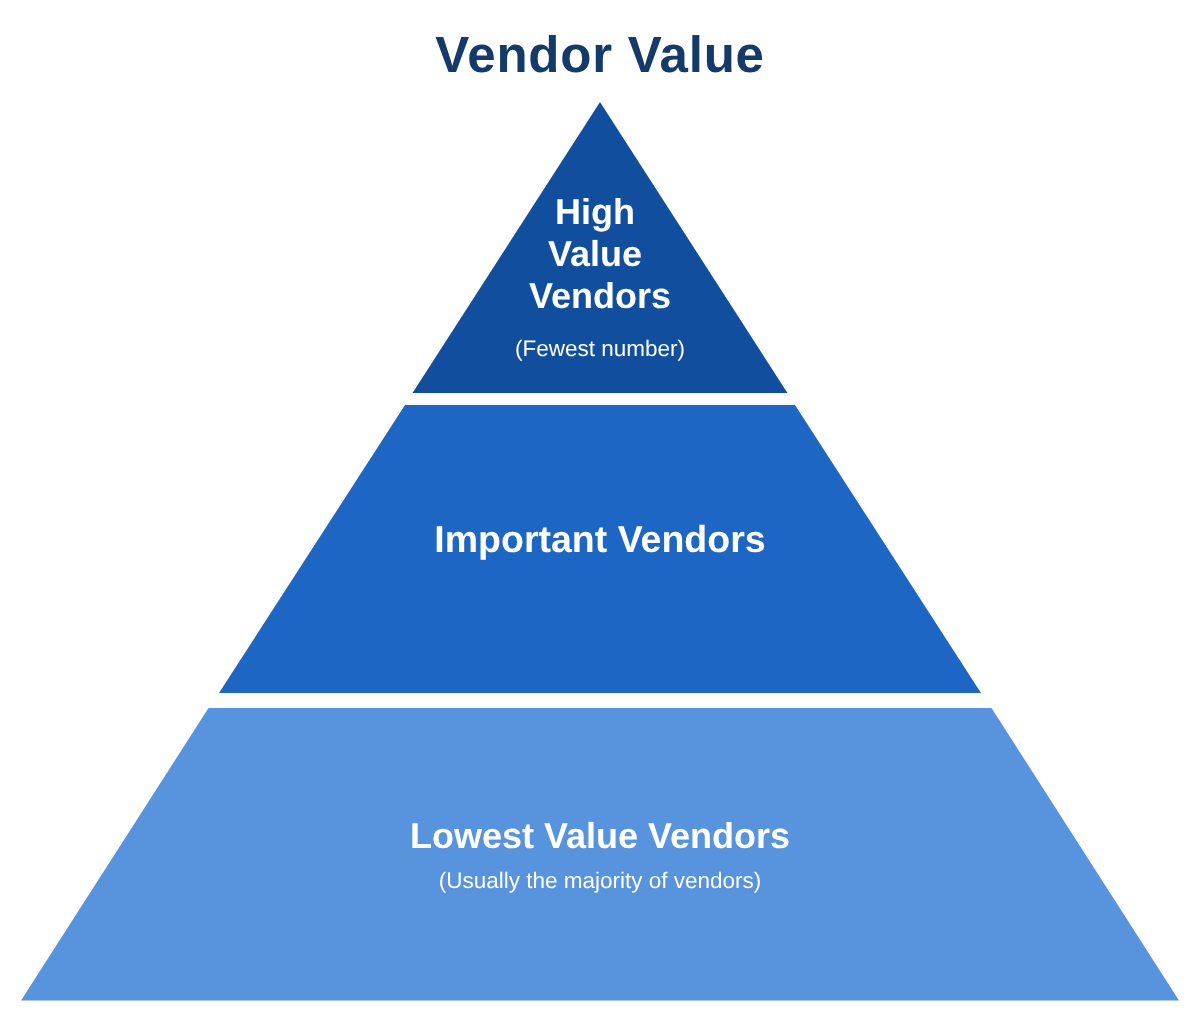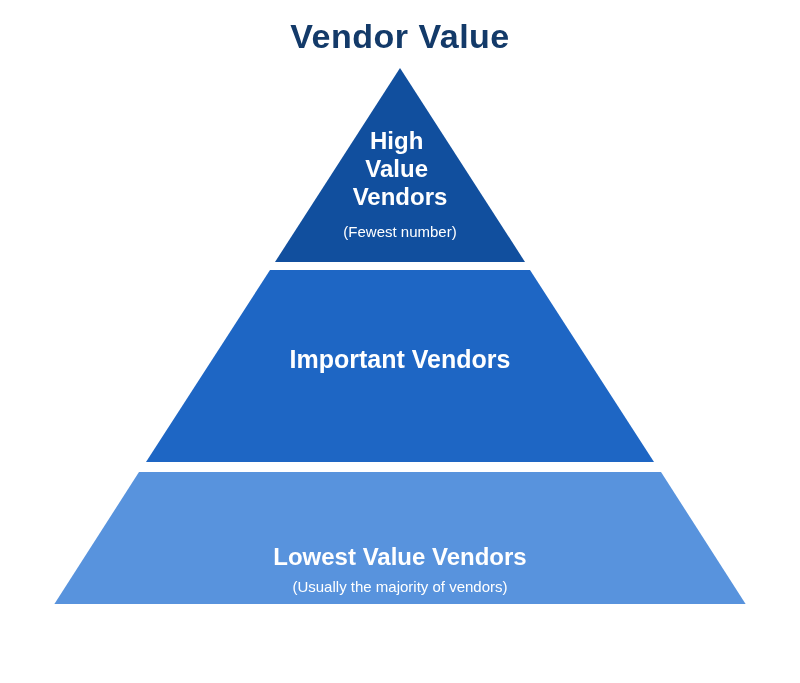--- a/index.html
+++ b/index.html
@@ -3,21 +3,21 @@
 <meta charset="utf-8">
 <style>
   html, body {
     margin: 0;
     padding: 0;
     background: #ffffff;
   }
   .canvas {
     position: relative;
     width: 800px;
-    height: 604px;
+    height: 683px;
     background: #ffffff;
     overflow: hidden;
     font-family: "Liberation Sans", sans-serif;
   }
   svg { display: block; }
   .title-text {
     font-family: "Liberation Sans", sans-serif;
     font-weight: bold;
     font-size: 34px;
     letter-spacing: 0.5px;

